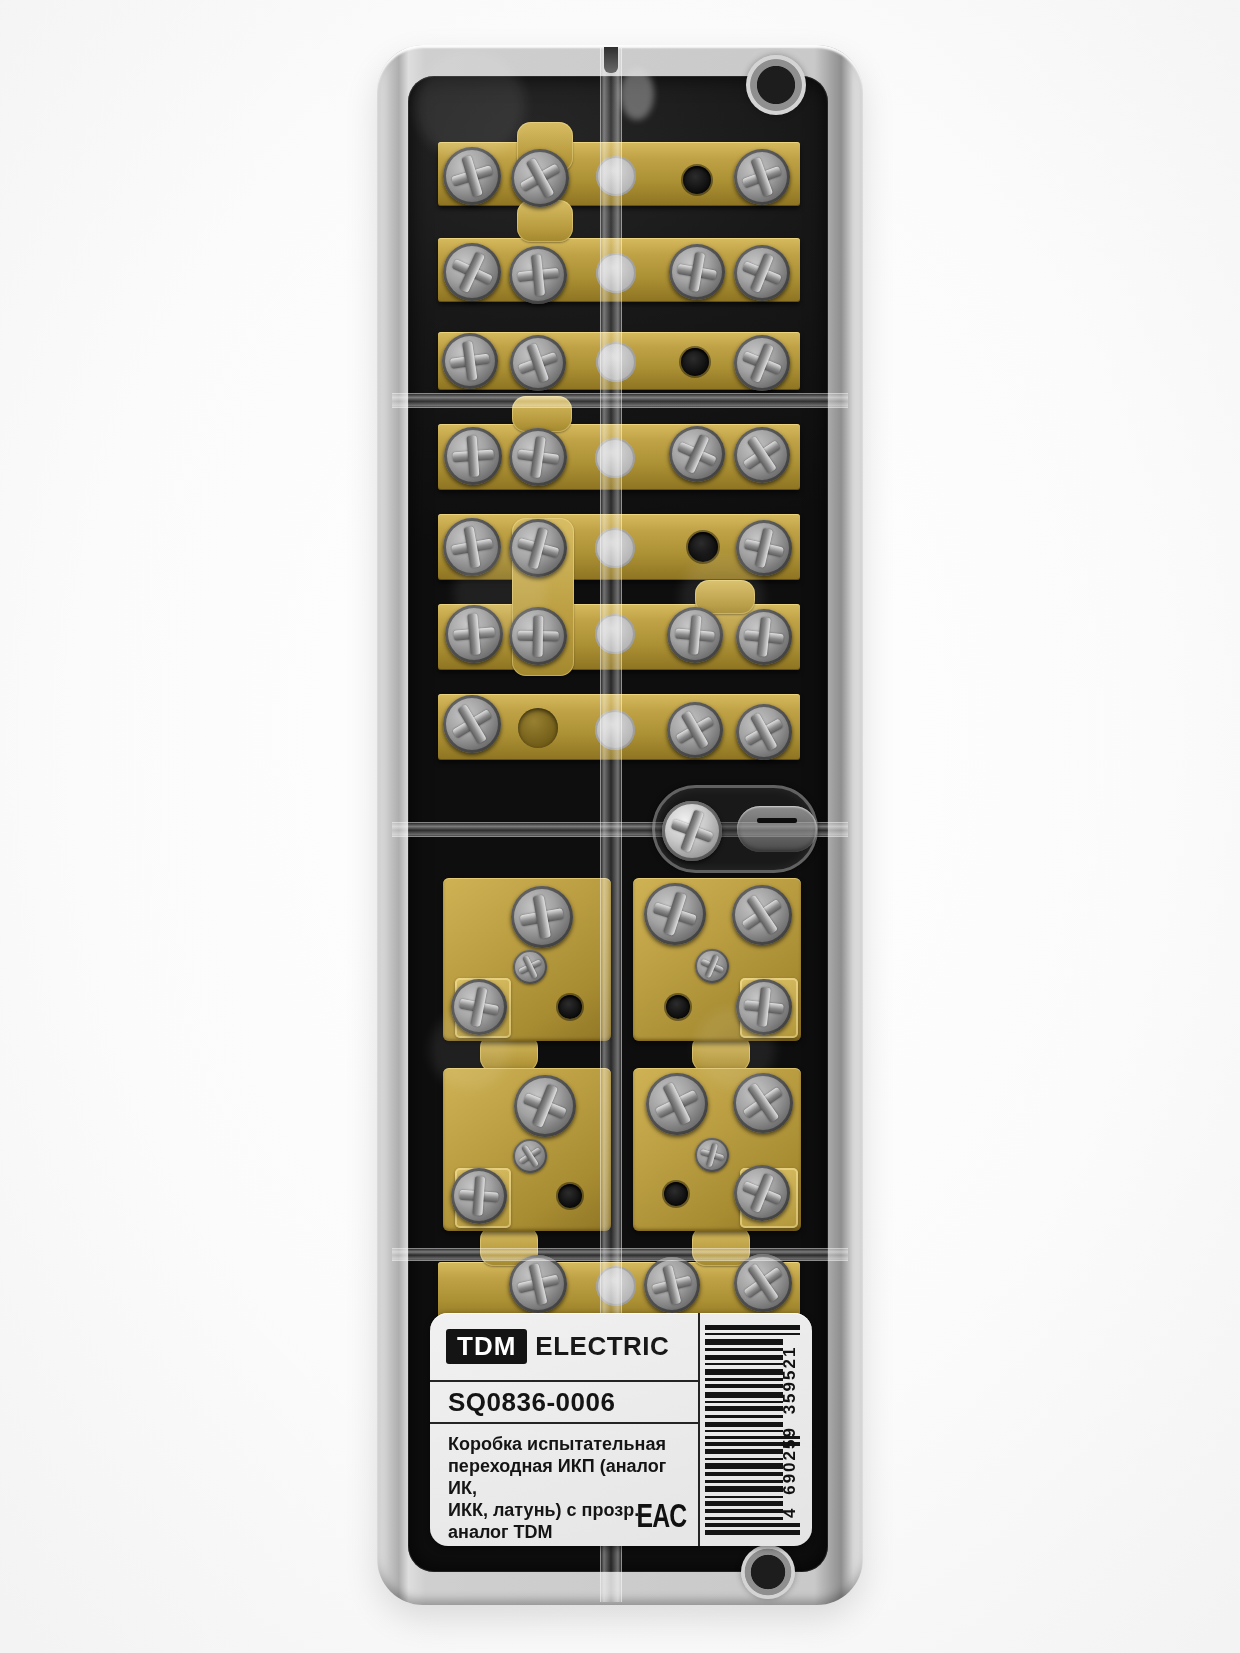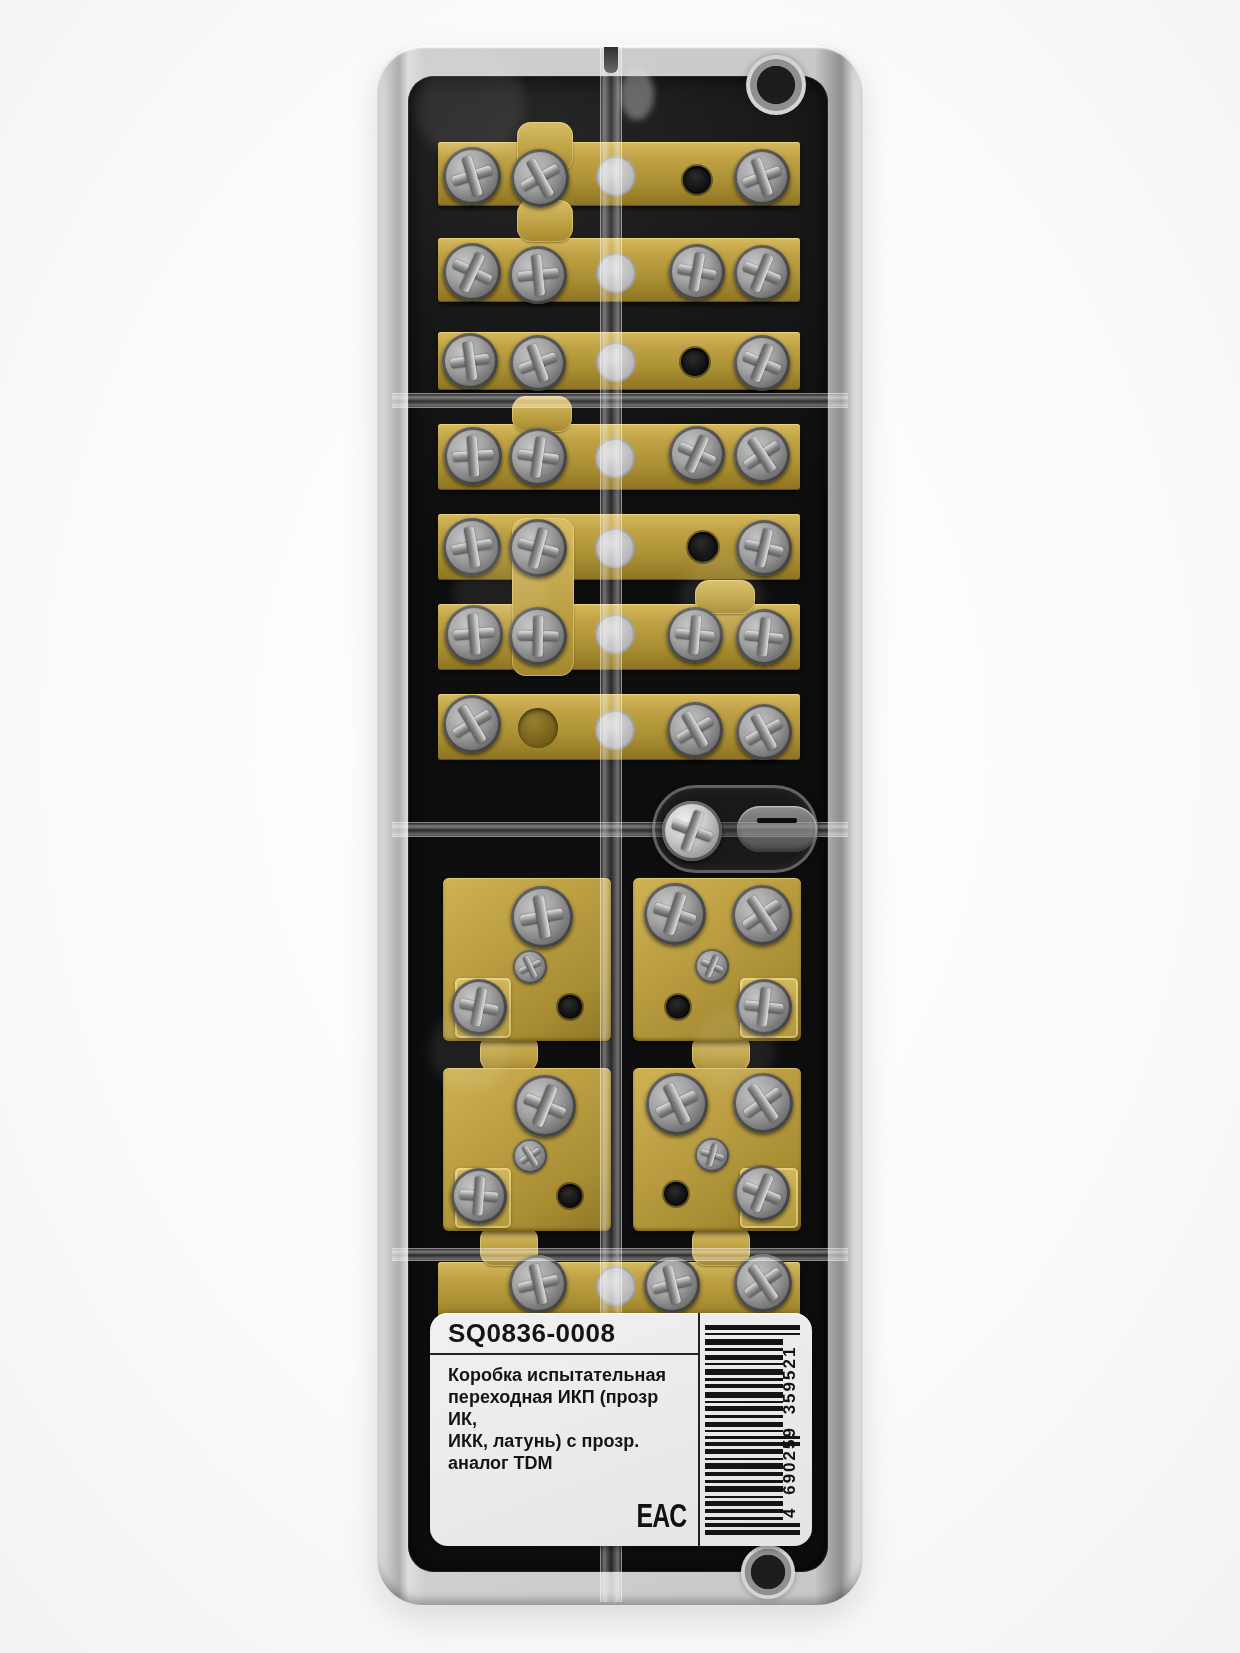--- a/index.html
+++ b/index.html
@@ -296,24 +296,28 @@
       <div class="seal-slit"></div>
     </div>
   </div>
 
   <div class="stem" style="left:750px;top:48px;width:52px;height:52px;"></div>
   <div class="ring" style="left:746px;top:55px;width:60px;height:60px;"></div>
   <div class="ring" style="left:741px;top:1545px;width:54px;height:54px;"></div>
 
   <div class="label">
     <div class="label-left">
-      <div class="sku">SQ0836-0008</div>
+      <div class="logo-row">
+        <span class="tdm-box">TDM</span>
+        <span class="electric">ELECTRIC</span>
+      </div>
+      <div class="sku">SQ0836-0006</div>
       <div class="desc">
         <span>Коробка испытательная</span>
-        <span>переходная ИКП (прозр ИК,</span>
+        <span>переходная ИКП (аналог ИК,</span>
         <span>ИКК, латунь) с прозр.</span>
         <span>аналог TDM</span>
 
       </div>
       <div class="eac">EAC</div>
     </div>
     <div class="label-right">
       <div id="bars">
           <div style="height: 5px; margin-bottom: 3px; width: 95px;"></div>
           <div style="height: 2px; margin-bottom: 4px; width: 95px;"></div>

